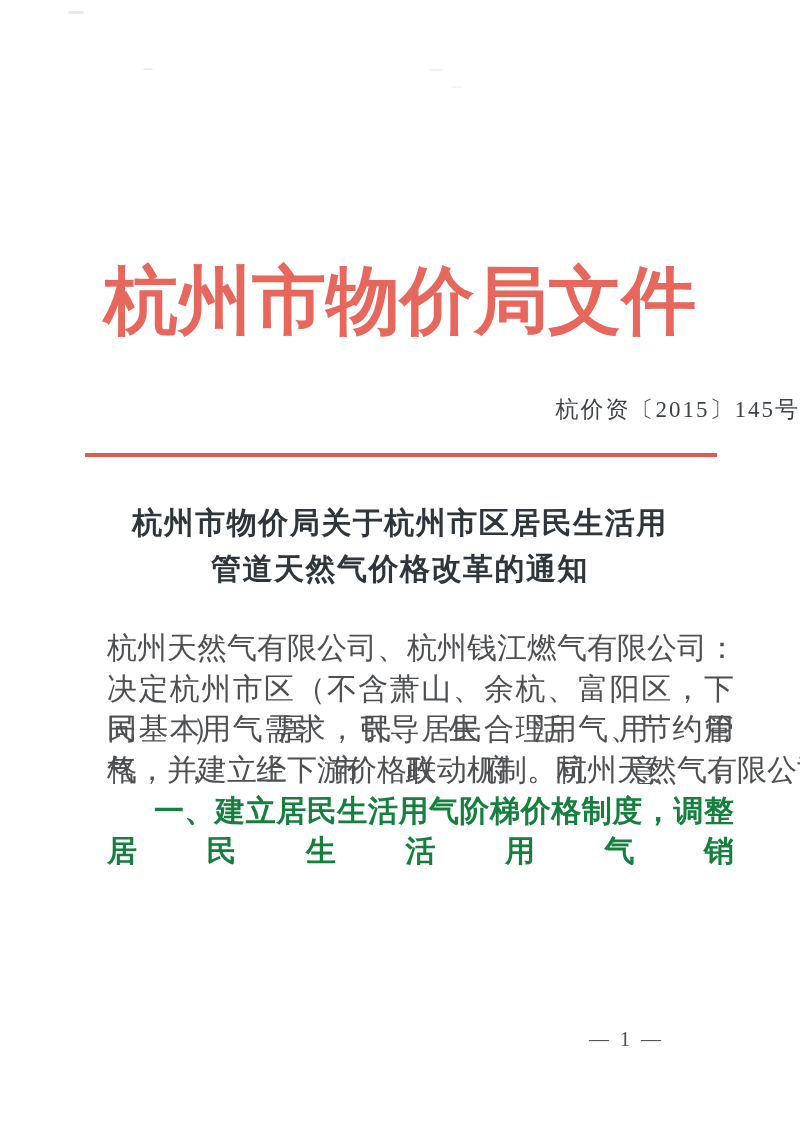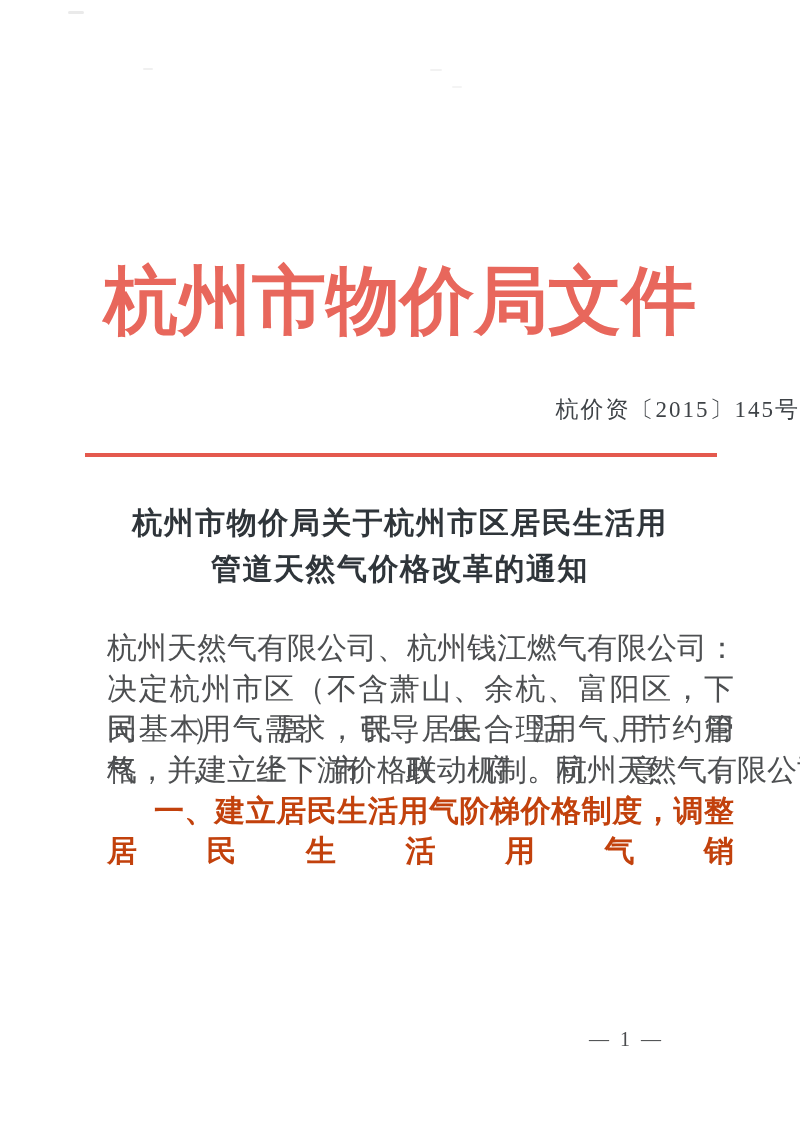--- a/index.html
+++ b/index.html
@@ -86,21 +86,21 @@
   .line.justify {
     white-space: normal;
     text-align: justify;
     text-align-last: justify;
     text-justify: inter-character;
   }
   .line.indent { text-indent: 47px; }
   .line.bold {
     font-family: "Liberation Sans", "DejaVu Sans", sans-serif;
     font-weight: 700;
-    color: #c2410c;
+    color: #15803d;
   }
 
   .page-number {
     position: absolute;
     top: 1028px;
     right: 136px;
     font-size: 20px;
     letter-spacing: 3px;
     color: #4a4c4e;
     white-space: nowrap;

